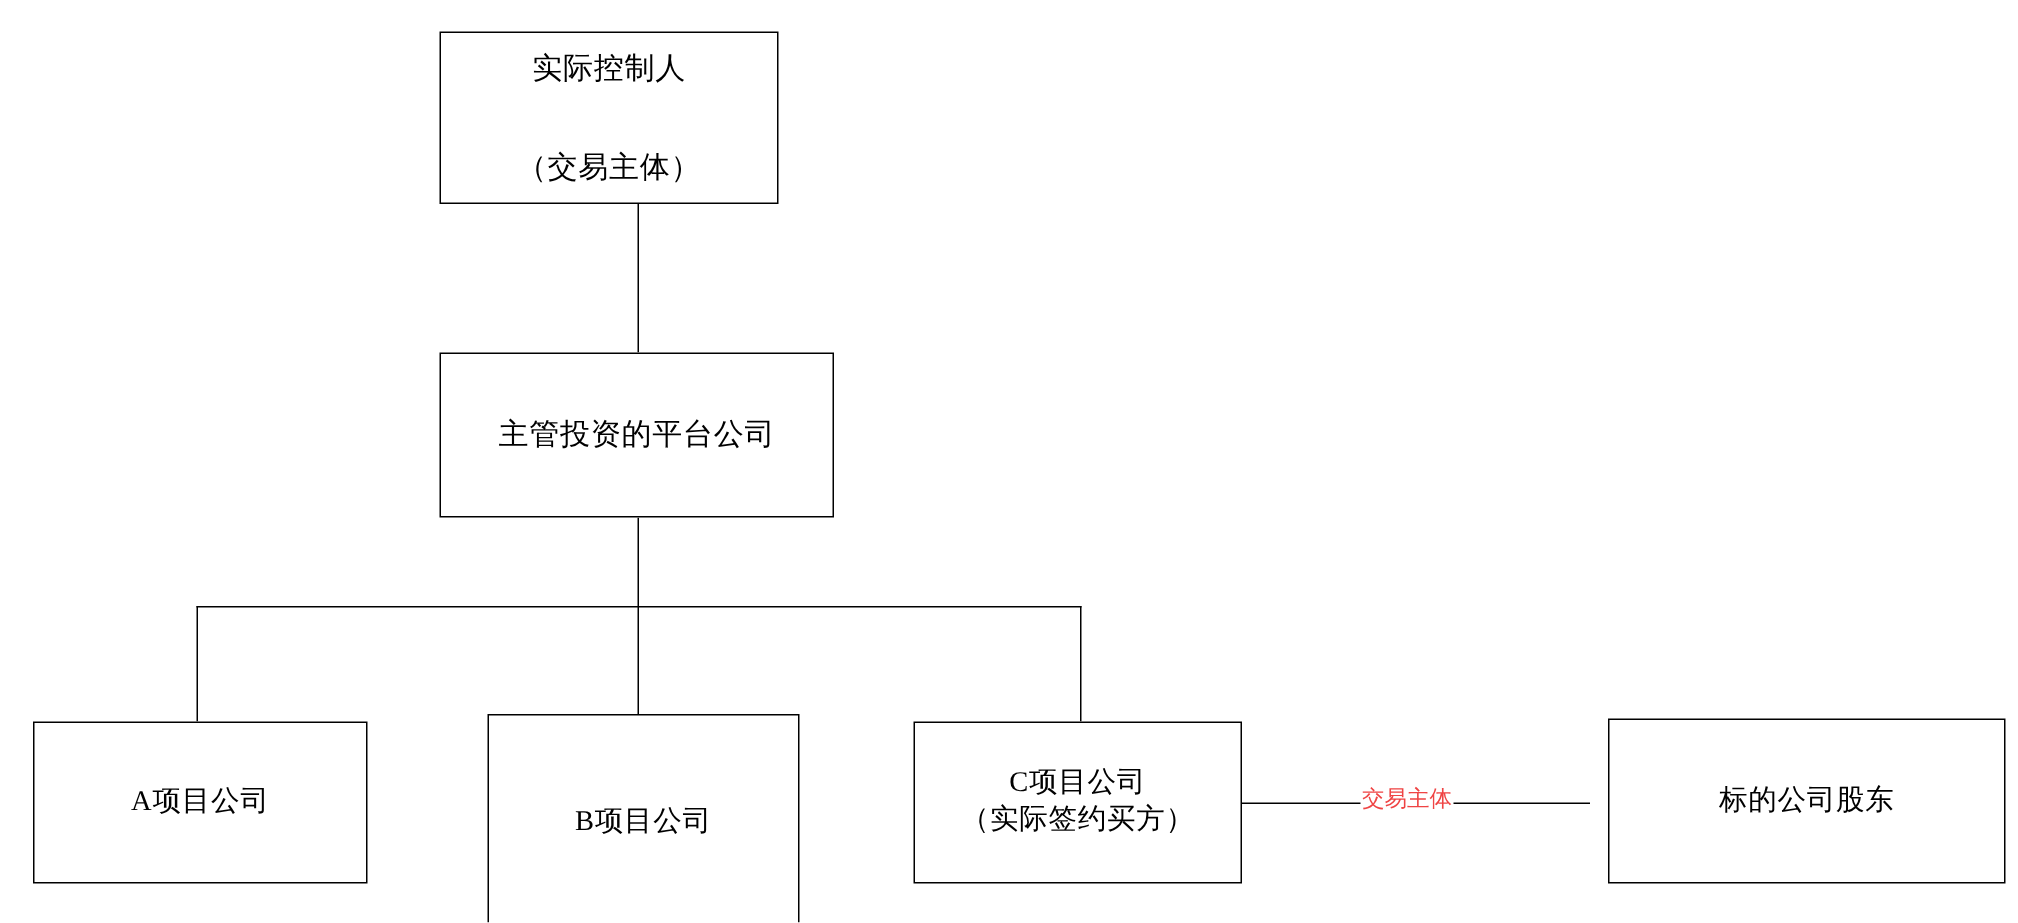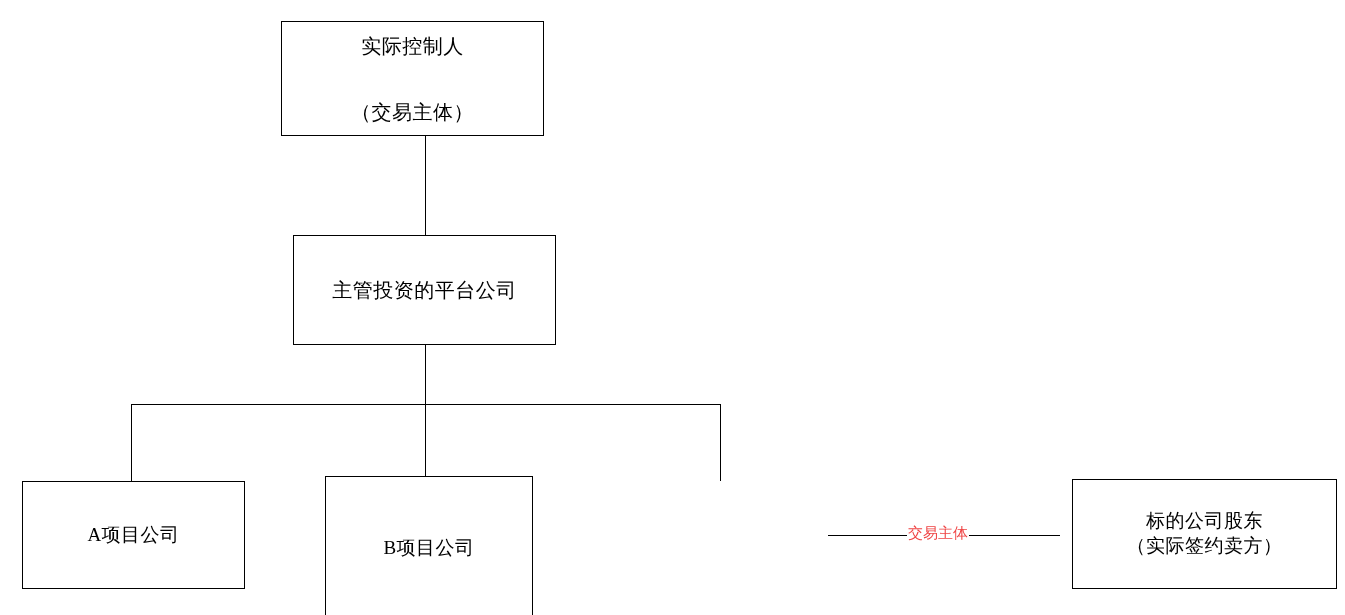--- a/index.html
+++ b/index.html
@@ -79,39 +79,42 @@
   <div class="conn-v" style="left:131px; top:404px; height:77px;"></div>
 
   <div class="conn-v" style="left:425px; top:404px; height:72px;"></div>
 
   <div class="conn-v" style="left:720px; top:404px; height:77px;"></div>
 
   <div class="conn-h" style="left:828px; top:535px; width:232px;"></div>
 
   <div class="edge-label" style="left:907px; top:526px;">交易主体</div>
 
-  <div class="node f20" style="left:281px; top:21px; width:263px; height:115px;gap:40px;">
+  <div class="node f20" style="left:293px; top:21px; width:226px; height:115px;gap:40px;">
     <span class="line1">实际控制人</span>
     <span class="line2">（交易主体）</span>
   </div>
 
   <div class="node f20" style="left:293px; top:235px; width:263px; height:110px;">
     <span class="line1">主管投资的平台公司</span>
 
   </div>
 
   <div class="node f19" style="left:22px; top:481px; width:223px; height:108px;">
     <span class="line1">A项目公司</span>
 
   </div>
 
   <div class="node f19" style="left:325px; top:476px; width:208px; height:145px;">
     <span class="line1">B项目公司</span>
 
   </div>
 
+  <div class="node f19" style="left:609px; top:481px; width:219px; height:108px;">
+    <span class="line1">C项目公司</span>
+    <span class="line2">（实际签约买方）</span>
+  </div>
 
   <div class="node f19" style="left:1060px; top:479px; width:265px; height:110px;margin-left:12px;">
     <span class="line1">标的公司股东</span>
-    <span class="line2">（实际签约卖方）</span>
   </div>
 
 </div>
 
 </body></html>

